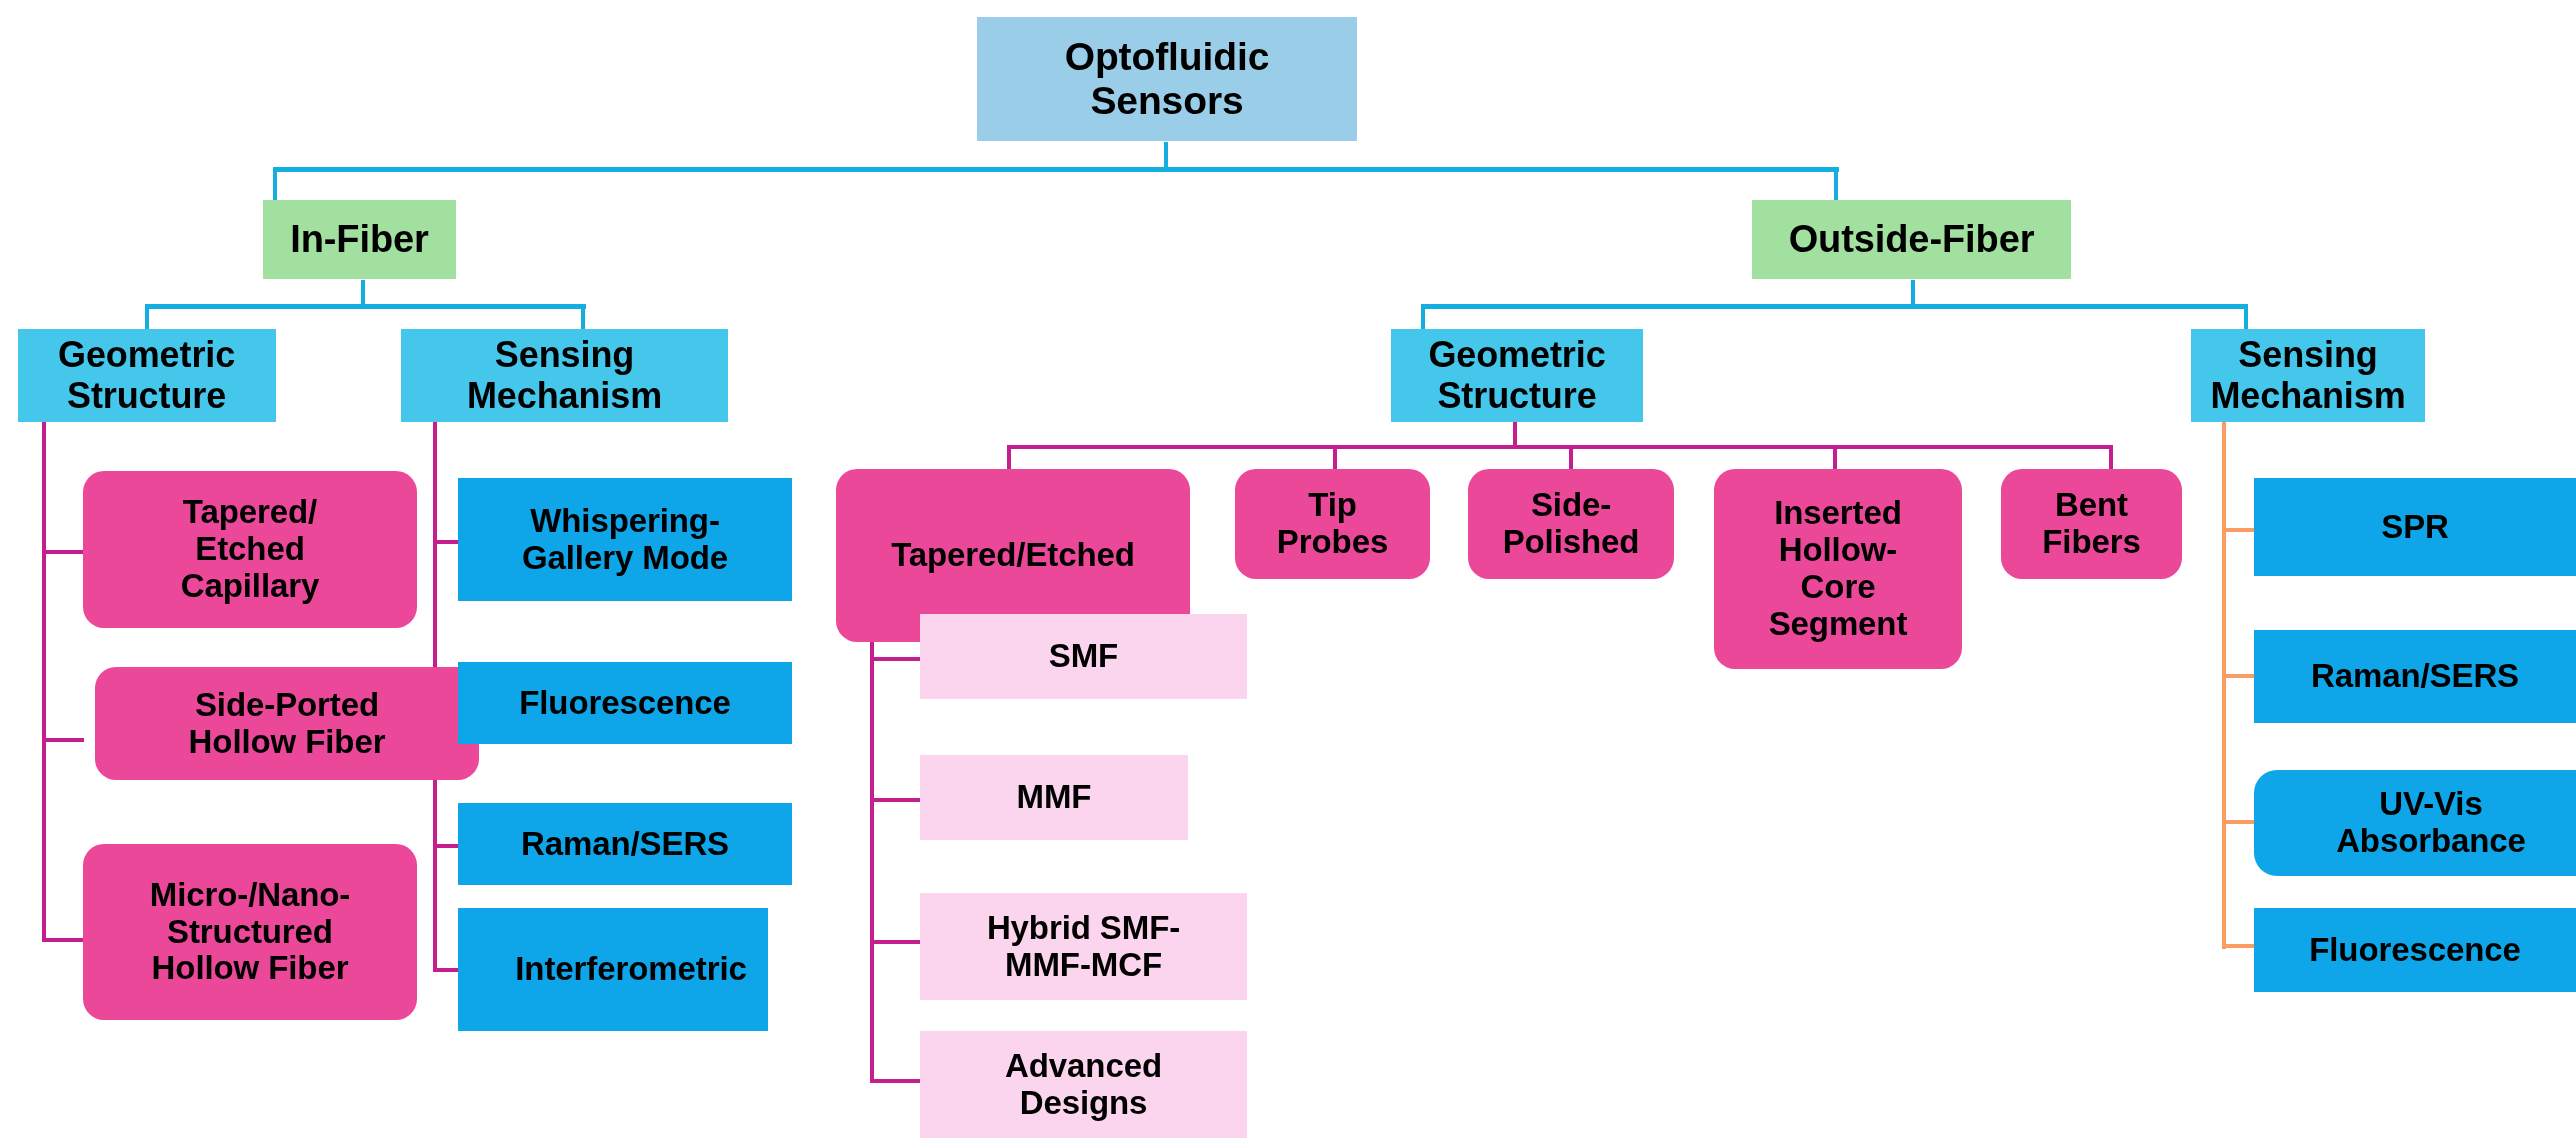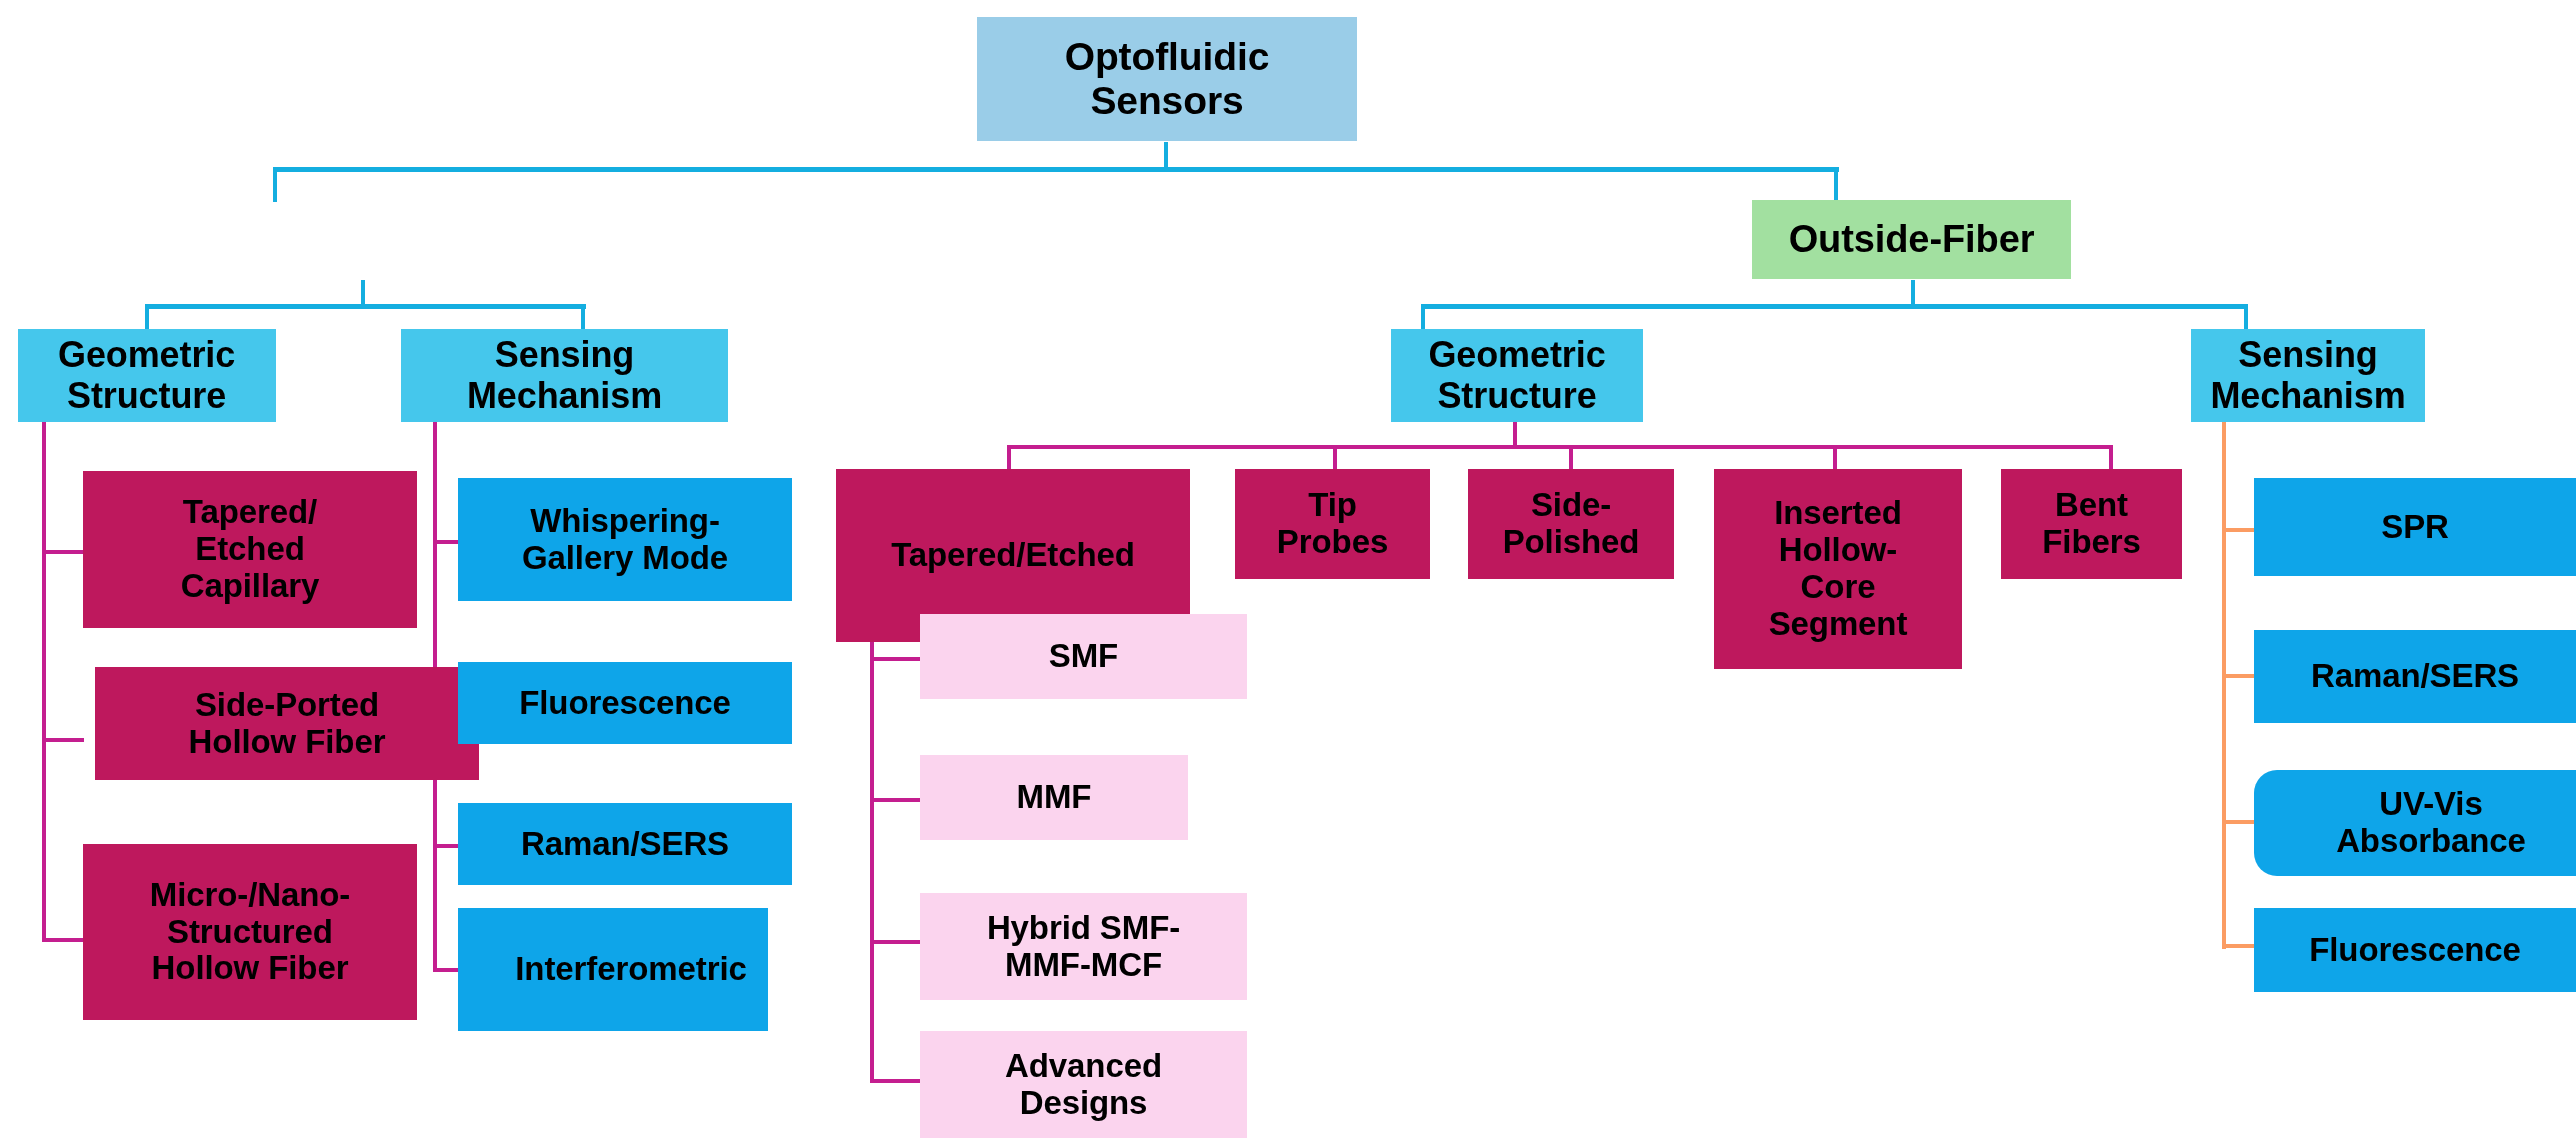--- a/index.html
+++ b/index.html
@@ -29,21 +29,21 @@
     letter-spacing: -0.1px;
     overflow: visible;
     z-index: 5;
   }
   .node span { display: block; width: 100%; }
 
   
   .lv-root   { background: #9ACDE8; }
   .lv-branch { background: #A2E0A0; }
   .lv-cat    { background: #45C7EC; }
-  .lv-leaf   { background: #be185d; }
+  .lv-leaf   { background: #ec4899; border-radius: 21px; }
   .lv-mech   { background: #0ea5e9; }
   .lv-sub    { background: #FBD4EE; }
 
   
   .ln {
     position: absolute;
     z-index: 1;
   }
   .c-cyan   { background: #14AEE0; }
   .c-mag    { background: #C41E8F; }
@@ -102,20 +102,23 @@
   <div class="ln c-orange" style="left:2222px; top:421px; width:3.8px; height:528px;"></div>
   <div class="ln c-orange" style="left:2222px; top:528px; width:31.5px; height:3.8px;"></div>
   <div class="ln c-orange" style="left:2222px; top:674px; width:31.5px; height:3.8px;"></div>
   <div class="ln c-orange" style="left:2222px; top:820px; width:31.5px; height:3.8px;"></div>
   <div class="ln c-orange" style="left:2222px; top:944px; width:31.5px; height:3.8px;"></div>
 
   <div class="node lv-root" style="left:977px; top:17px; width:380px; height:124px; font-size:39px;">
     <span>Optofluidic<br>Sensors</span>
   </div>
 
+  <div class="node lv-branch" style="left:263px; top:200px; width:193px; height:79px; font-size:38px;">
+    <span>In-Fiber</span>
+  </div>
 
   <div class="node lv-branch" style="left:1752px; top:200px; width:319px; height:79px; font-size:38px;">
     <span>Outside-Fiber</span>
   </div>
 
   <div class="node lv-cat" style="left:17.6px; top:329px; width:258px; height:93px; font-size:36px;">
     <span>Geometric<br>Structure</span>
   </div>
 
   <div class="node lv-cat" style="left:401px; top:329px; width:327px; height:93px; font-size:36px;">

